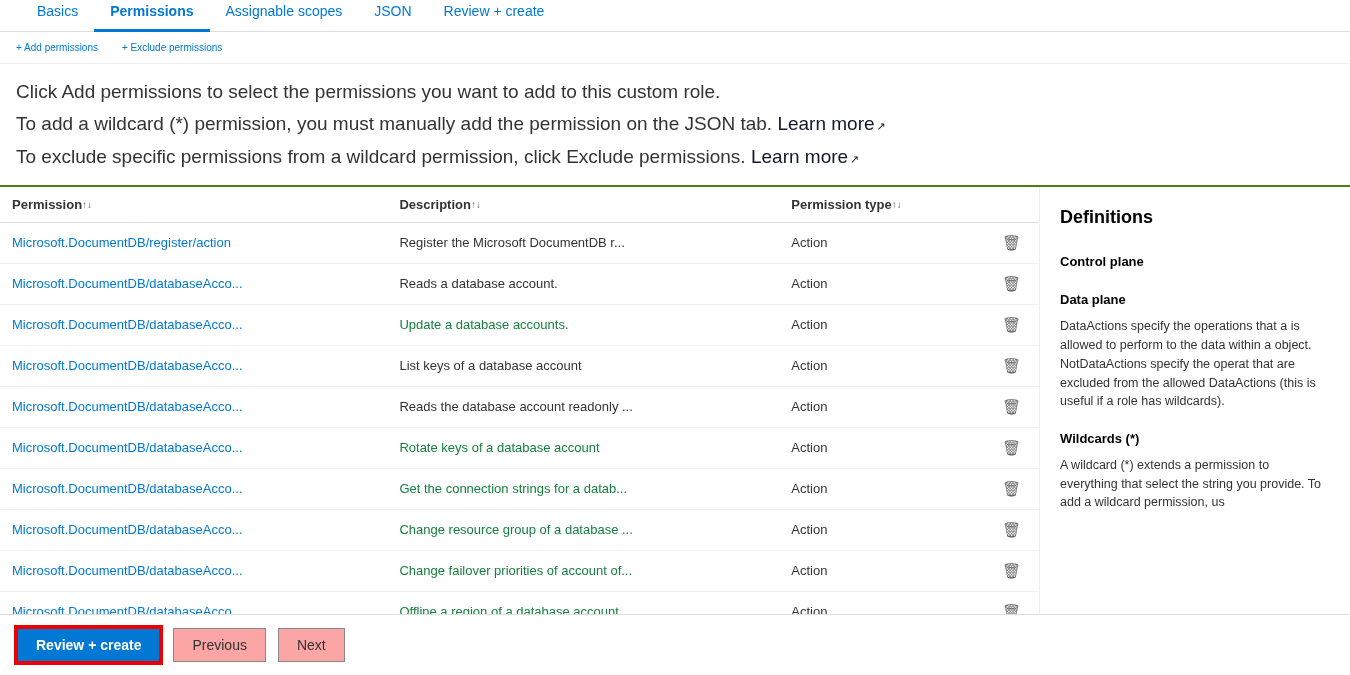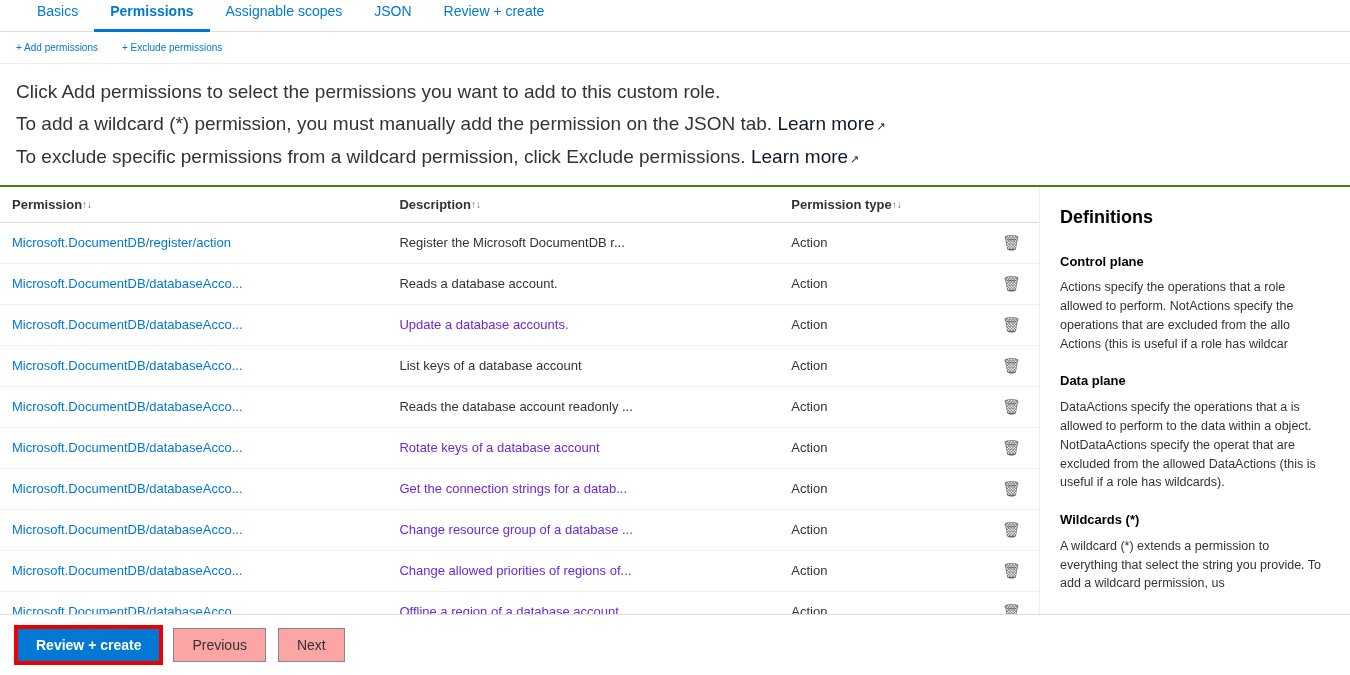--- a/index.html
+++ b/index.html
@@ -53,21 +53,21 @@
       color: #333; white-space: nowrap;
     }
     .th-sort { display: inline-flex; align-items: center; }
     .sort-icon { color: #666; font-size: 10px; }
     .permissions-table td {
       padding: 9px 12px; font-size: 13px; border-bottom: 1px solid #f0f0f0;
       vertical-align: middle;
       margin-left: 36px;
     }
     .perm-link { color: #0078d4; cursor: pointer; }
-    .desc-link { color: #6d28d9; cursor: pointer; }
+    .desc-link { color: #15803d; cursor: pointer; }
     .delete-icon {
       cursor: pointer; color: #666; font-size: 15px;
       border: none; background: none; padding: 2px 6px;
     }
 
     
     .definitions-panel {
       width: 310px; padding: 16px 20px; overflow-y: auto; flex-shrink: 0;
       font-size: 13px; line-height: 1.6;
     }
@@ -198,40 +198,39 @@
             <td><button class="delete-icon">🗑</button></td>
           </tr>
           <tr>
             <td><span class="perm-link">Microsoft.DocumentDB/databaseAcco...</span></td>
             <td><span class="desc-link">Change resource group of a database ...</span></td>
             <td>Action</td>
             <td><button class="delete-icon">🗑</button></td>
           </tr>
           <tr>
             <td><span class="perm-link">Microsoft.DocumentDB/databaseAcco...</span></td>
-            <td><span class="desc-link">Change allowed priorities of regions of...</span></td>
+            <td><span class="desc-link">Change failover priorities of account of...</span></td>
             <td>Action</td>
             <td><button class="delete-icon">🗑</button></td>
           </tr>
           <tr>
             <td><span class="perm-link">Microsoft.DocumentDB/databaseAcco...</span></td>
             <td><span class="desc-link">Offline a region of a database account.</span></td>
             <td>Action</td>
             <td><button class="delete-icon">🗑</button></td>
           </tr>
         </tbody>
     </table>
   </div>
 
   <div class="definitions-panel">
     <h2>Definitions</h2>
     <div id="definitions-sections">
         <div class="def-section">
           <h3>Control plane</h3>
-          <p>Actions specify the operations that a role allowed to perform. NotActions specify the operations that are excluded from the allo Actions (this is useful if a role has wildcar</p>
         </div>
         <div class="def-section">
           <h3>Data plane</h3>
           <p>DataActions specify the operations that a is allowed to perform to the data within a object. NotDataActions specify the operat that are excluded from the allowed DataActions (this is useful if a role has wildcards).</p>
         </div>
         <div class="def-section">
           <h3>Wildcards (*)</h3>
           <p>A wildcard (*) extends a permission to everything that select the string you provide. To add a wildcard permission, us</p>
         </div>
       </div>

